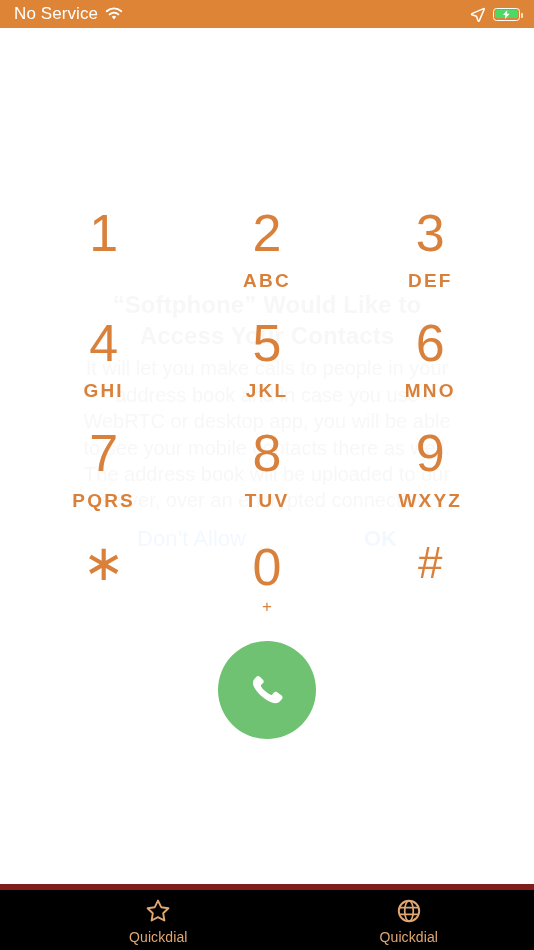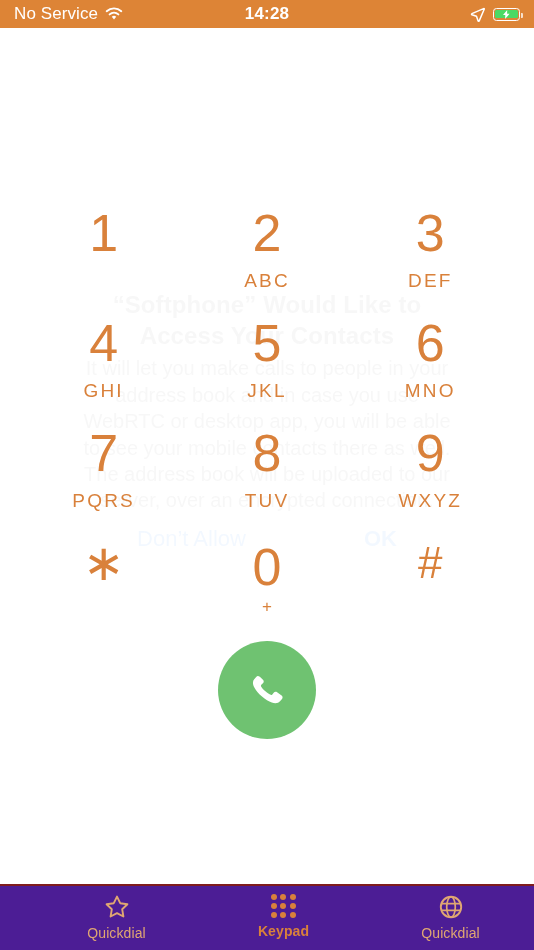--- a/index.html
+++ b/index.html
@@ -112,21 +112,21 @@
   }
   .key-digit {
     font-size:52px;
     font-weight:300;
     color:#d9813b;
     line-height:1;
     letter-spacing:0px;
   }
   .key-letters {
     font-size:19px;
-    font-weight:400;
+    font-weight:700;
     color:#d9813b;
     letter-spacing:2.2px;
     margin-top:12px;
     line-height:1;
     min-height:19px;
   }
   .key-letters.empty { visibility:hidden; }
   .key-sym { font-size:44px; font-weight:400; color:#d9813b; line-height:1; }
   .key-sym-star { font-size:50px; line-height:.6; }
   .key-plus {
@@ -184,22 +184,22 @@
     font-weight:400;
     color:rgba(0,122,255,.05);
     background:transparent; border:none;
     font-family:"Liberation Sans", sans-serif;
   }
   .alert-btn.primary { font-weight:600; }
 
   
   .tabbar {
     flex:0 0 66px;
-    border-top:2px solid #7f1d1d;
-    background:#4c1d95;
+    border-top:6px solid #7f1d1d;
+    background:#000000;
     display:flex; align-items:flex-start;
     padding-top:8px;
     padding-left:33px;
   }
   .tab {
     flex:1 1 0;
     display:flex; flex-direction:column;
     align-items:center; gap:5px;
     cursor:pointer;
     background:transparent; border:none;
@@ -236,21 +236,20 @@
       <span class="sb-carrier">No Service</span>
       <span>
         <svg class="wifi-icon" viewBox="0 0 18 14" fill="none">
           <path d="M9 12.4l2.2-2.6a3.1 3.1 0 0 0-4.4 0L9 12.4z" fill="#fff"></path>
           <path d="M4.6 7.4a6.6 6.6 0 0 1 8.8 0" stroke="#fff" stroke-width="1.9" stroke-linecap="round"></path>
           <path d="M1.7 4.2a10.8 10.8 0 0 1 14.6 0" stroke="#fff" stroke-width="1.9" stroke-linecap="round"></path>
         </svg>
       </span>
     </div>
 
-    <div class="sb-time">14:28</div>
 
     <div class="sb-right">
       <span>
         <svg class="loc-icon" viewBox="0 0 15 15" fill="none">
           <path d="M13.6 1.6L1.9 6.6c-.5.2-.5.9 0 1.1l4.6 1.6 1.6 4.6c.2.5.9.5 1.1 0l5-11.7c.2-.5-.3-1-.6-.6z" stroke="#fff" stroke-width="1.5" stroke-linejoin="round" fill="none"></path>
         </svg>
       </span>
       <span class="battery">
         <span class="battery-fill">
           <svg class="bolt" viewBox="0 0 7 9">
@@ -354,34 +353,20 @@
     <button class="tab">
       <span>
         <svg class="tab-icon" viewBox="0 0 26 26" fill="none">
           <path d="M13 2.6l3.2 6.6 7.2 1-5.2 5.1 1.2 7.2-6.4-3.4-6.4 3.4 1.2-7.2-5.2-5.1 7.2-1L13 2.6z" stroke="#e0a772" stroke-width="1.9" stroke-linejoin="round"></path>
         </svg>
       </span>
       <span class="tab-label">Quickdial</span>
     </button>
 
 
-    <button class="tab active">
-      <span class="dots-grid">
-        <i></i>
-          <i></i>
-          <i></i>
-          <i></i>
-          <i></i>
-          <i></i>
-          <i></i>
-          <i></i>
-          <i></i>
-      </span>
-      <span class="tab-label">Keypad</span>
-    </button>
 
 
     <button class="tab">
       <span>
         <svg class="tab-icon" viewBox="0 0 26 26" fill="none">
           <circle cx="13" cy="13" r="10.2" stroke="#e0a772" stroke-width="1.9"></circle>
           <ellipse cx="13" cy="13" rx="4.3" ry="10.2" stroke="#e0a772" stroke-width="1.7"></ellipse>
           <path d="M3.1 9.6h19.8M3.1 16.4h19.8" stroke="#e0a772" stroke-width="1.7"></path>
         </svg>
       </span>

